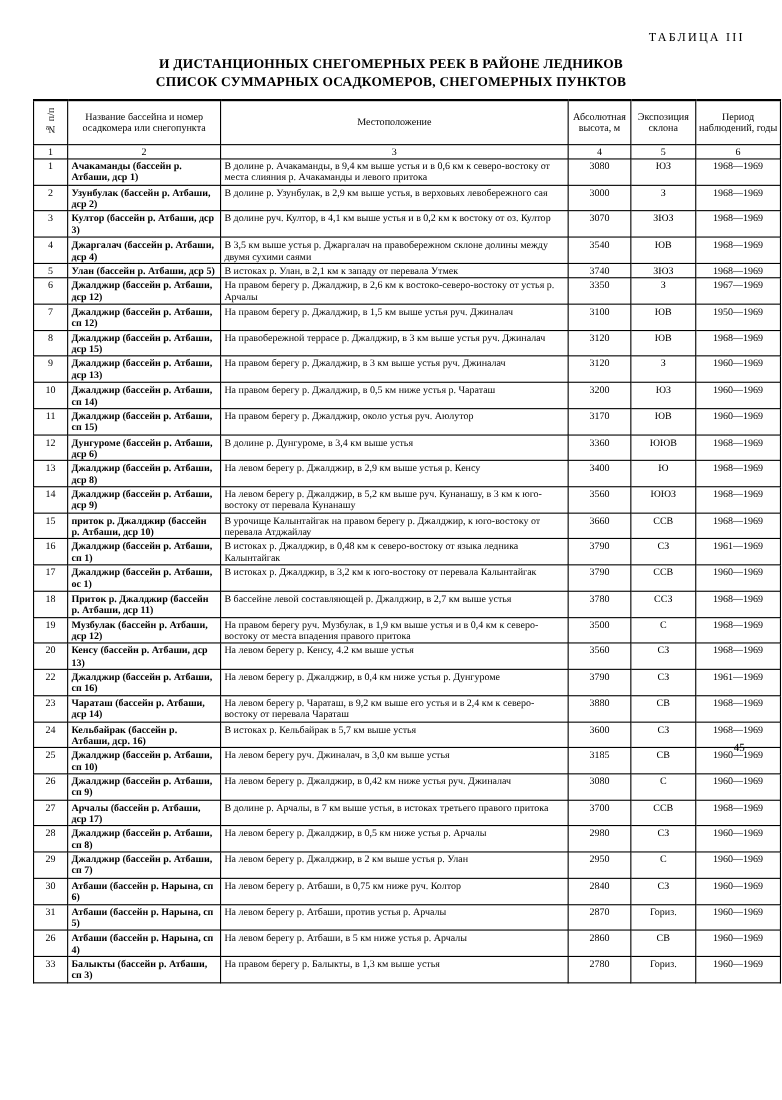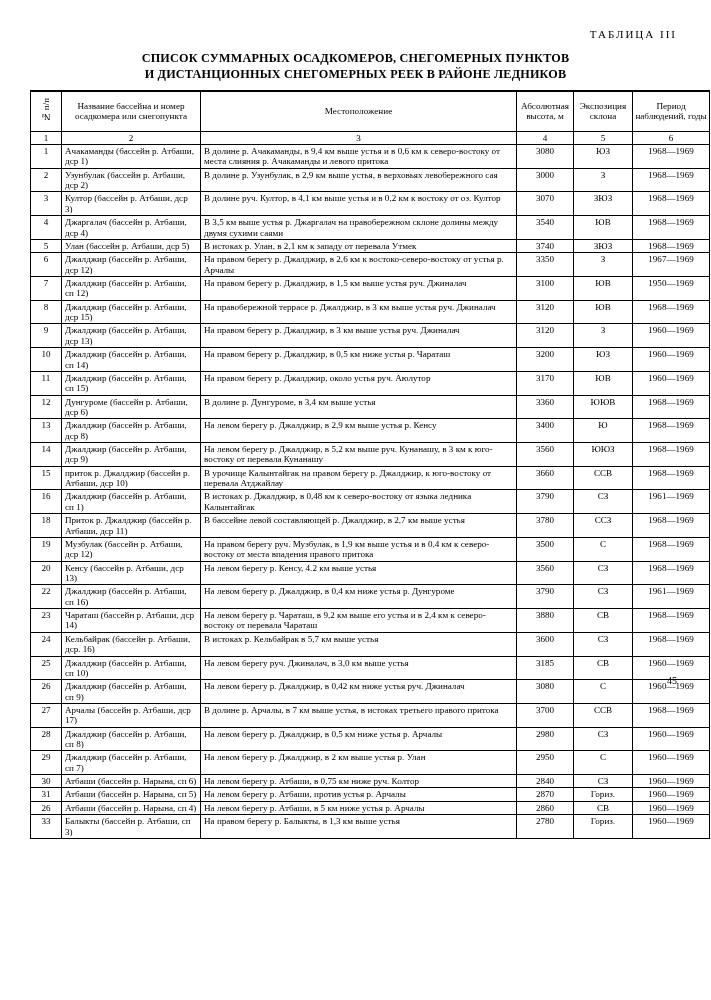--- a/index.html
+++ b/index.html
@@ -54,21 +54,21 @@
     text-align: center;
     vertical-align: middle;
     font-weight: normal;
     font-size: 9.2px;
     padding: 3px 2px;
   }
   .outer-top {
     border-top: 2px solid #000 !important;
   }
   .col-num { width: 26px; text-align: center; }
-  .col-name { width: 134px; }
+  .col-name { width: 134px; font-weight: bold; }
   .col-loc  { width: 311px; }
   .col-alt  { width: 52px; text-align: center; }
   .col-exp  { width: 54px; text-align: center; }
   .col-per  { width: 72px; text-align: center; }
 
   .rownum { text-align: center; vertical-align: middle; font-size: 9.2px; }
   .altc { text-align: center; vertical-align: middle; font-size: 9.2px; }
   .expc { text-align: center; vertical-align: middle; font-size: 9.2px; }
   .perc { text-align: center; vertical-align: middle; font-size: 9.2px; white-space: nowrap;}
 
@@ -95,22 +95,22 @@
   .hdr-tall { height: 40px; }
 </style>
 </head>
 <body>
 
 <div class="page">
 
   <div class="table-number">ТАБЛИЦА III</div>
 
   <div class="doc-title">
+    <div>И ДИСТАНЦИОННЫХ СНЕГОМЕРНЫХ РЕЕК В РАЙОНЕ ЛЕДНИКОВ</div>
     <div>СПИСОК СУММАРНЫХ ОСАДКОМЕРОВ, СНЕГОМЕРНЫХ ПУНКТОВ</div>
-    <div>И ДИСТАНЦИОННЫХ СНЕГОМЕРНЫХ РЕЕК В РАЙОНЕ ЛЕДНИКОВ</div>
   </div>
 
   <table class="main">
     <thead>
       <tr class="hdr-tall">
         <th class="col-num outer-top">
           <span class="vert">№ п/п</span>
         </th>
         <th class="col-name outer-top">Название бассейна и номер осадкомера или снегопункта</th>
         <th class="col-loc outer-top">Местоположение</th>
@@ -250,20 +250,28 @@
         </tr>
         <tr>
           <td class="col-num rownum">16</td>
           <td class="col-name namecell">Джалджир (бассейн р. Атбаши, сп 1)</td>
           <td class="col-loc loccell">В истоках р. Джалджир, в 0,48 км к северо-востоку от языка ледника Калынтайгак</td>
           <td class="col-alt altc">3790</td>
           <td class="col-exp expc">СЗ</td>
           <td class="col-per perc">1961—1969</td>
         </tr>
         <tr>
+          <td class="col-num rownum">17</td>
+          <td class="col-name namecell">Джалджир (бассейн р. Атбаши, ос 1)</td>
+          <td class="col-loc loccell">В истоках р. Джалджир, в 3,2 км к юго-востоку от перевала Калынтайгак</td>
+          <td class="col-alt altc">3790</td>
+          <td class="col-exp expc">ССВ</td>
+          <td class="col-per perc">1960—1969</td>
+        </tr>
+        <tr>
           <td class="col-num rownum">18</td>
           <td class="col-name namecell">Приток р. Джалджир (бассейн р. Атбаши, дср 11)</td>
           <td class="col-loc loccell">В бассейне левой составляющей р. Джалджир, в 2,7 км выше устья</td>
           <td class="col-alt altc">3780</td>
           <td class="col-exp expc">ССЗ</td>
           <td class="col-per perc">1968—1969</td>
         </tr>
         <tr>
           <td class="col-num rownum">19</td>
           <td class="col-name namecell">Музбулак (бассейн р. Атбаши, дср 12)</td>

